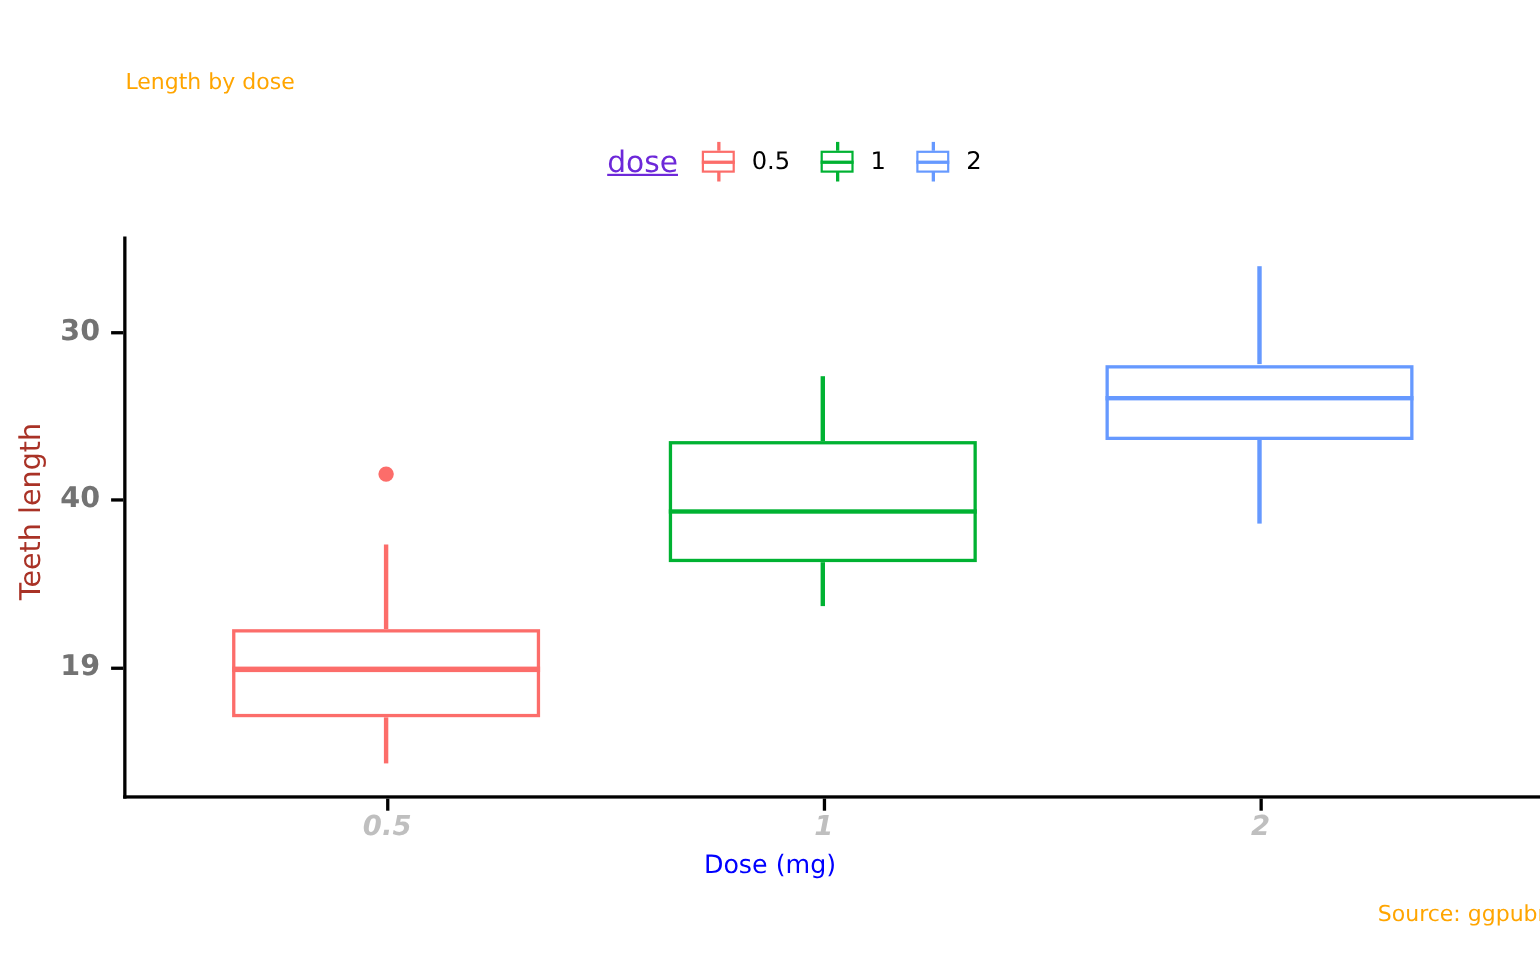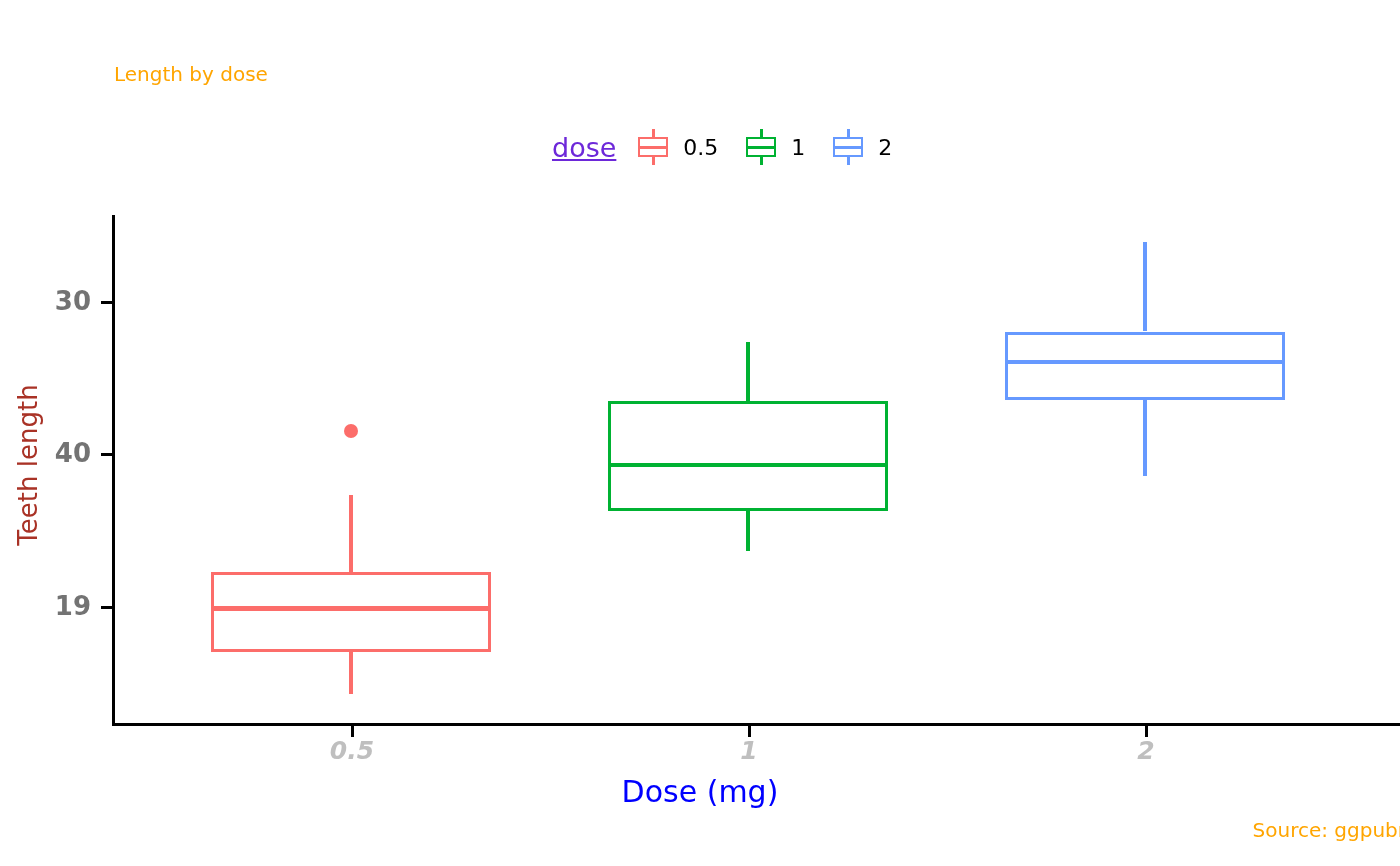--- a/index.html
+++ b/index.html
@@ -177,21 +177,21 @@
     color: #BFBFBF;
     white-space: nowrap;
     transform: translateX(-50%);
   }
   .axis-title-x {
     position: absolute;
     left: 0;
     width: 1400px;
     top: 774px;
     text-align: center;
-    font-size: 30px;
+    font-size: 23px;
     color: #0000FF;
     white-space: nowrap;
   }
   .axis-title-y {
     position: absolute;
     left: -122px;
     top: 450px;
     width: 300px;
     text-align: center;
     font-size: 26px;

